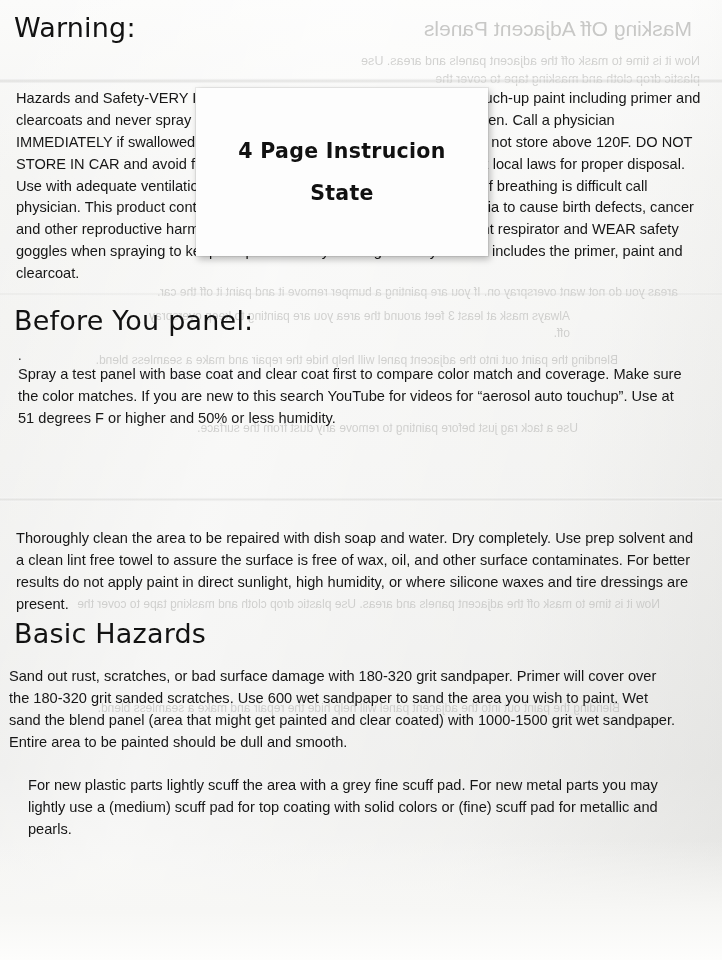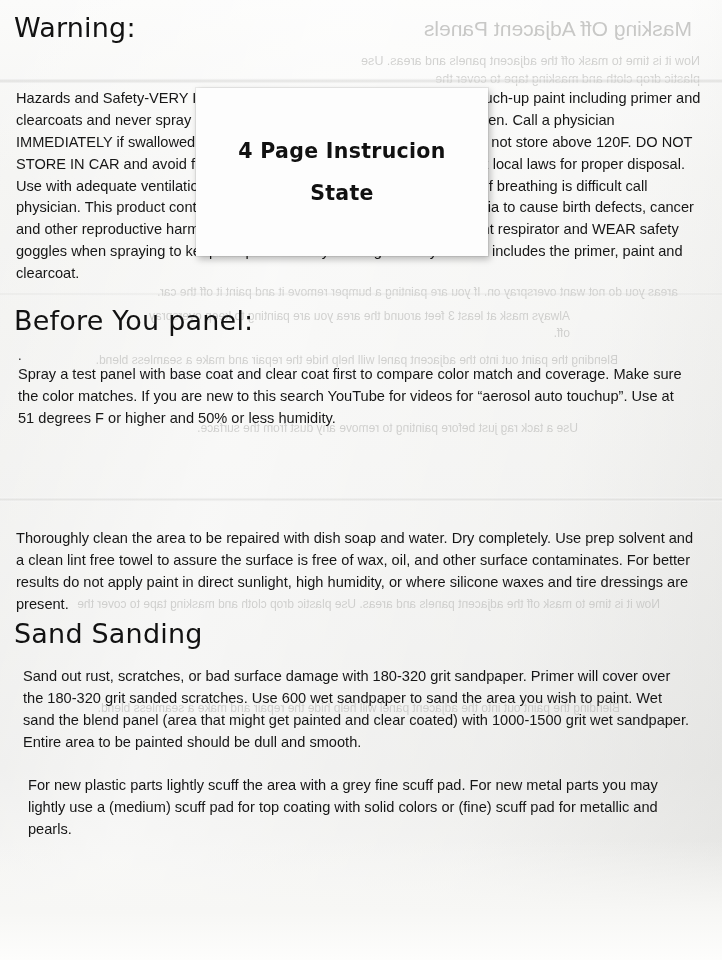--- a/index.html
+++ b/index.html
@@ -68,21 +68,21 @@
   
   .blk { position: absolute; }
   #warning-heading   { left: 14px;  top: 12px;  }
   #warning-text      { left: 16px;  top: 88px;  width: 690px; }
   #before-heading    { left: 14px;  top: 305px; }
   #before-dot        { left: 18px;  top: 348px; font-size: 13px; color:#222; }
   #before-text       { left: 18px;  top: 364px; width: 672px; }
   #surface-heading   { left: 14px;  top: 458px; }
   #surface-text      { left: 16px;  top: 508px; width: 680px; margin-top: 20px; }
   #sanding-heading   { left: 14px;  top: 618px; }
-  #sanding-text      { left: 23px;  top: 666px; width: 668px; }
+  #sanding-text      { left: 9px;  top: 666px; width: 668px; }
   #sanding-text2     { left: 28px;  top: 775px; width: 650px; }
 
   
   .card {
     position: absolute;
     left: 196px;
     top: 88px;
     width: 292px;
     height: 168px;
     background: #fdfdfd;
@@ -138,21 +138,21 @@
 
     <h1 class="sec blk" id="warning-heading">Warning:</h1>
     <p class="body blk" id="warning-text">Hazards and Safety-VERY IMPORTANT. Do not breathe the vapors of touch-up paint including primer and clearcoats and never spray in enclosed areas. Keep out of reach of children. Call a physician IMMEDIATELY if swallowed. Keep away from heat, sparks and flame. Do not store above 120F. DO NOT STORE IN CAR and avoid freezing. Do not puncture or incinerate. Check local laws for proper disposal. Use with adequate ventilation. If affected by inhalation move to fresh air. If breathing is difficult call physician. This product contains chemicals known to the State of California to cause birth defects, cancer and other reproductive harm. Always wear a NIOSH approved active paint respirator and WEAR safety goggles when spraying to keep the paint out of your lungs and eyes. This includes the primer, paint and clearcoat.</p>
 
     <h1 class="sec blk" id="before-heading">Before You panel:</h1>
     <div class="blk" id="before-dot">.</div>
     <p class="body blk" id="before-text">Spray a test panel with base coat and clear coat first to compare color match and coverage. Make sure the color matches.  If you are new to this search YouTube for videos for “aerosol auto touchup”.  Use at 51 degrees F or higher and 50% or less humidity.</p>
 
     <p class="body blk" id="surface-text">Thoroughly clean the area to be repaired with dish soap and water.  Dry completely. Use prep solvent and a clean lint free towel to assure the surface is free of wax, oil, and other surface contaminates. For better results do not apply paint in direct sunlight, high humidity, or where silicone waxes and tire dressings are present.</p>
 
-    <h1 class="sec blk" id="sanding-heading">Sand Sanding</h1>
+    <h1 class="sec blk" id="sanding-heading">Basic Hazards</h1>
     <p class="body blk" id="sanding-text">Sand out rust, scratches, or bad surface damage with 180-320 grit sandpaper. Primer will cover over the 180-320 grit sanded scratches. Use 600 wet sandpaper to sand the area you wish to paint. Wet sand the blend panel (area that might get painted and clear coated) with 1000-1500 grit wet sandpaper. Entire area to be painted should be dull and smooth.</p>
     <p class="body blk" id="sanding-text2">For new plastic parts lightly scuff the area with a grey fine scuff pad. For new metal parts you may lightly use a (medium) scuff pad for top coating with solid colors or (fine) scuff pad for metallic and pearls.</p>
 
   </div>
 
   <div class="card">
     <div class="line">4 Page Instrucion</div>
     <div class="line">State</div>
   </div>
 

